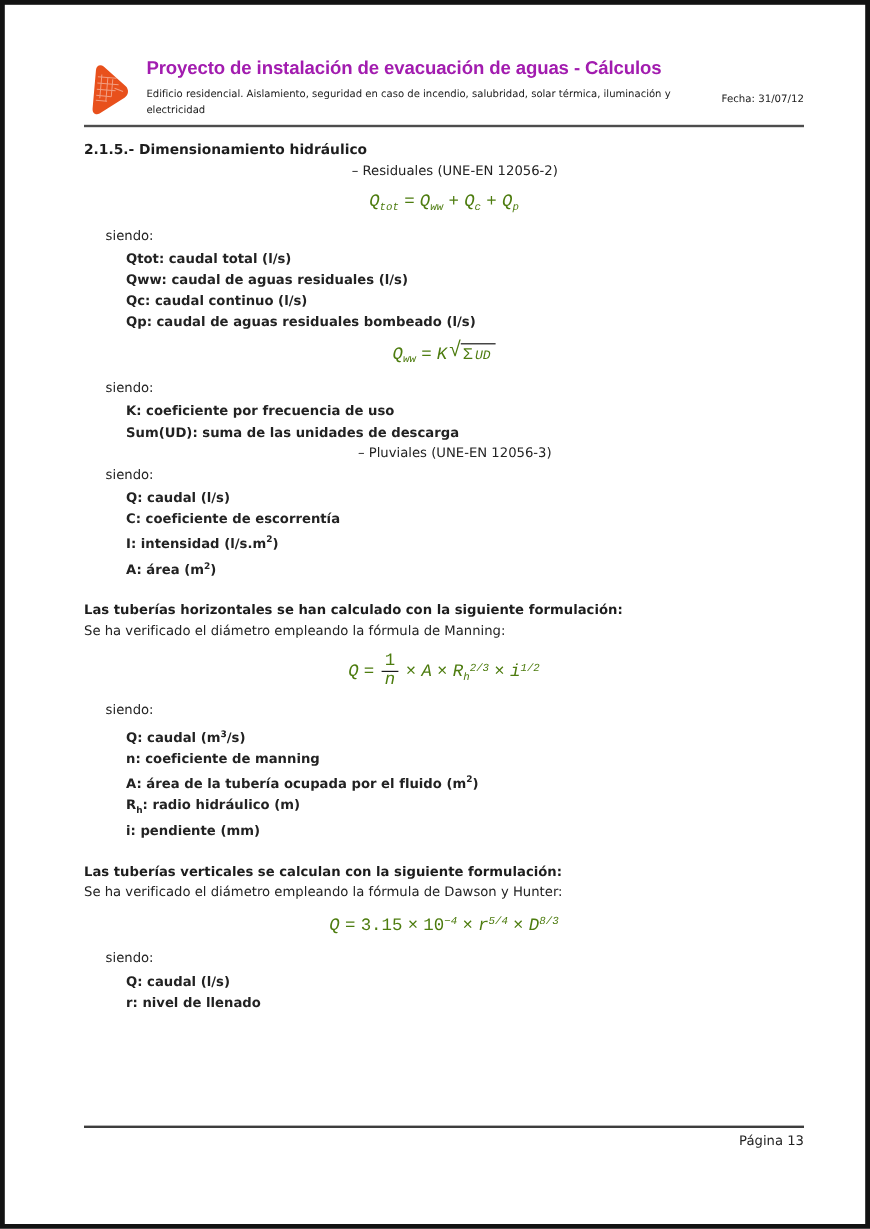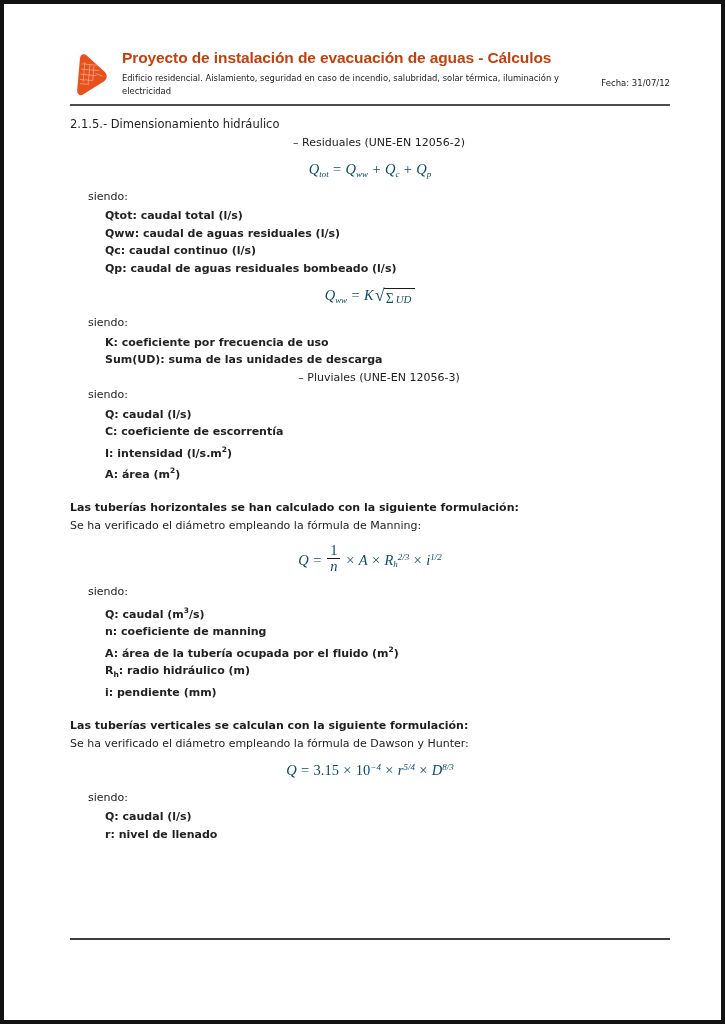--- a/index.html
+++ b/index.html
@@ -5,39 +5,39 @@
   html,body{margin:0;padding:0;background:#000;}
   .page{
     position:relative;width:725px;height:1024px;box-sizing:border-box;
     background:#ffffff;border:4px solid #121212;overflow:hidden;
     font-family:"DejaVu Sans",sans-serif;color:#222222;
   }
   
   .hdr{position:absolute;top:44px;left:66px;width:600px;display:flex;}
   .logo{flex:0 0 38px;width:38px;height:46px;margin-top:4px;}
   .htext{flex:0 0 468px;margin-left:14px;}
-  .htext h1{margin:0;font-family:"Liberation Sans",sans-serif;font-size:15.5px;font-weight:bold;color:#c2410c;line-height:1.25;letter-spacing:-0.1px;}
+  .htext h1{margin:0;font-family:"Liberation Sans",sans-serif;font-size:15.5px;font-weight:bold;color:#a21caf;line-height:1.25;letter-spacing:-0.1px;}
   .subtitle{margin:5px 0 0;font-size:8.4px;line-height:12.5px;color:#1a1a1a;}
   .hdate{margin-left:auto;align-self:flex-end;padding-bottom:10px;font-size:8.5px;color:#1a1a1a;white-space:nowrap;}
   .hrule{position:absolute;top:100px;left:66px;width:600px;height:2px;background:#4d4d4d;}
   
   .content{position:absolute;top:112px;left:66px;width:600px;}
   .content p{margin:0;font-size:11px;line-height:17.5px;color:#222;}
-  h2.sec{margin:0;font-size:11.5px;font-weight:normal;line-height:17.5px;color:#1d1d1d;}
+  h2.sec{margin:0;font-size:11.5px;font-weight:bold;line-height:17.5px;color:#1d1d1d;}
   .bold-head{margin:16px 0 0;font-size:11px;font-weight:bold;line-height:17.5px;color:#1d1d1d;}
   .indent1{padding-left:18px;text-align:center;}
   .siendo{padding-left:18px;}
   .gap-lg{margin-top:13px;}
   .deflist{padding-left:35px;margin-top:2px;font-weight:bold;}
   .def-item{font-size:11px;line-height:17.5px;color:#222;}
   .def-item sub{font-size:0.68em;}
   .def-item sup{font-size:0.68em;}
   
-  .fm{margin:9px 0 8px;text-align:center;font-family:Liberation Serif, serif;
-      font-style:italic;font-size:14.5px;color:#0c4a6e;line-height:1.35;}
+  .fm{margin:9px 0 8px;text-align:center;font-family:Liberation Mono, monospace;
+      font-style:italic;font-size:14.5px;color:#4d7c0f;line-height:1.35;}
   .fm .v{font-style:italic;}
   .fm .vs{font-style:italic;font-size:0.75em;margin-left:2px;}
   .fm .s{font-style:italic;font-size:0.62em;vertical-align:-0.3em;}
   .fm .u{font-style:italic;font-size:0.62em;vertical-align:0.55em;}
   .fm .o{font-style:normal;margin:0 0.3em;}
   .fm .n{font-style:normal;}
   .fm .g{font-style:normal;}
   .fm .frac{display:inline-block;vertical-align:-0.45em;text-align:center;line-height:1.05;margin:0 0.1em;}
   .fm .frac .num{display:block;font-style:normal;border-bottom:1px solid #1a1a1a;padding:0 3px;}
   .fm .frac .den{display:block;}
@@ -137,14 +137,15 @@
 
     <p class="siendo">siendo:</p>
     <div class="deflist">
         <div class="def-item">Q: caudal (l/s)</div>
         <div class="def-item">r: nivel de llenado</div>
       </div>
 
   </div>
 
   <div class="frule"></div>
+  <div class="pagenum">Página 13</div>
 
 </div>
 
 </body></html>

